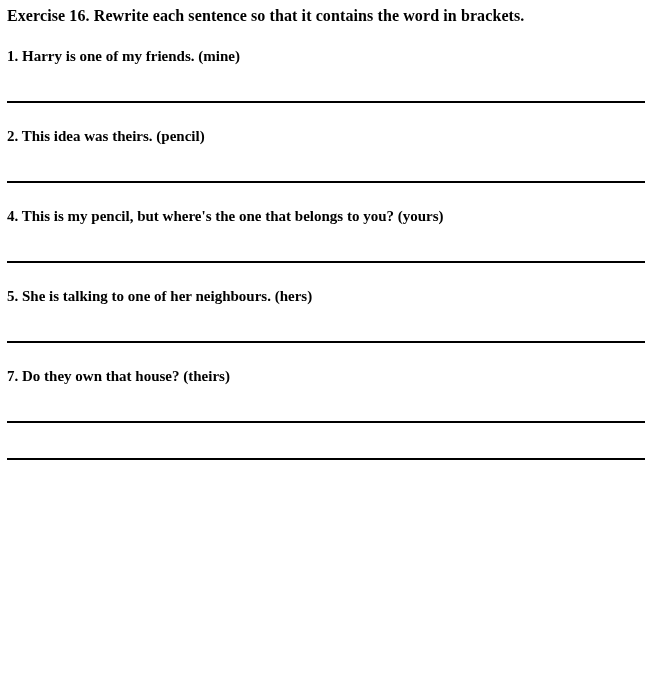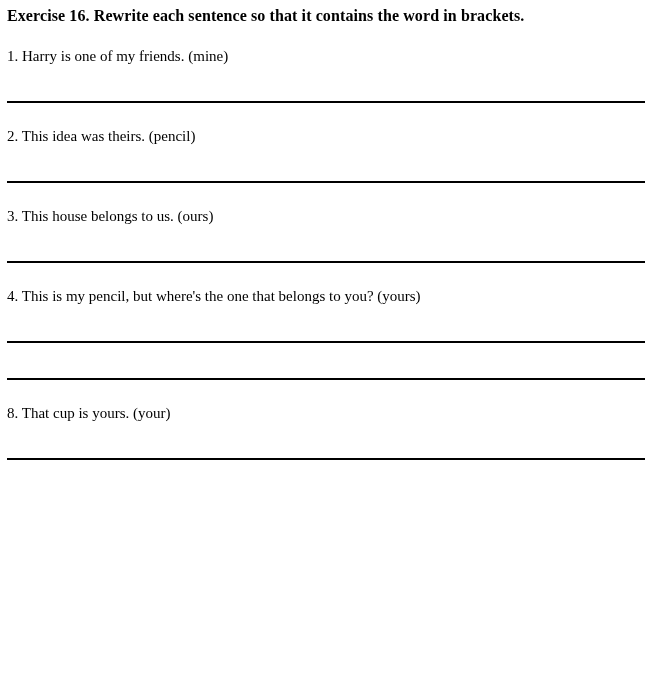--- a/index.html
+++ b/index.html
@@ -19,21 +19,21 @@
   }
   .title {
     font-size: 16px;
     font-weight: bold;
     line-height: 20px;
     margin-bottom: 20px;
     letter-spacing: 0.1px;
   }
   .item .sentence {
     font-size: 15px;
-    font-weight: normal;
+    font-weight: bold;
     line-height: 20px;
   }
   .item .answer-line {
     height: 0;
     border-top: 2px solid #000000;
     margin-top: 35px;
     margin-bottom: 23px;
   }
 </style>
 </head>
@@ -45,34 +45,34 @@
   <div class="item">
     <p class="sentence"><span>1.</span> <span>Harry is one of my friends.</span> <span>(mine)</span></p>
     <div class="answer-line"></div>
   </div>
 
   <div class="item">
     <p class="sentence"><span>2.</span> <span>This idea was theirs.</span> <span>(pencil)</span></p>
     <div class="answer-line"></div>
   </div>
 
-  <div class="item">
-    <p class="sentence"><span>3.</span> <span>This house belongs to us.</span> <span>(ours)</span></p>
-    <div class="answer-line"></div>
-  </div>
 
   <div class="item">
     <p class="sentence"><span>4.</span> <span>This is my pencil, but where's the one that belongs to you?</span> <span>(yours)</span></p>
     <div class="answer-line"></div>
   </div>
 
+  <div class="item">
+    <p class="sentence"><span>5.</span> <span>She is talking to one of her neighbours.</span> <span>(hers)</span></p>
+    <div class="answer-line"></div>
+  </div>
 
 
   <div class="item">
+    <p class="sentence"><span>7.</span> <span>Do they own that house?</span> <span>(theirs)</span></p>
     <div class="answer-line"></div>
   </div>
 
   <div class="item">
-    <p class="sentence"><span>8.</span> <span>That cup is yours.</span> <span>(your)</span></p>
     <div class="answer-line"></div>
   </div>
 </div>
 </div>
 
 </body></html>

